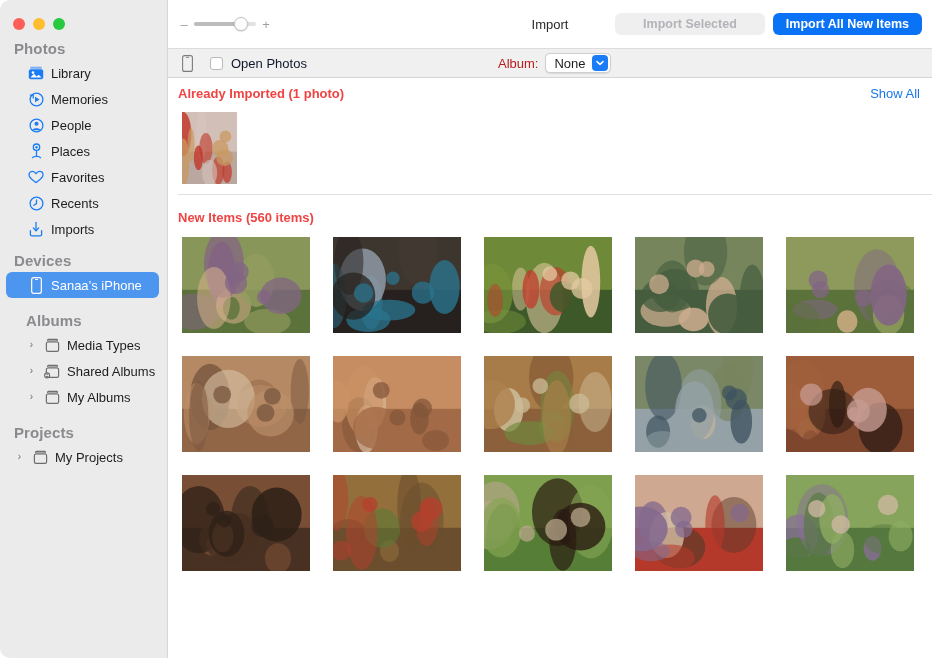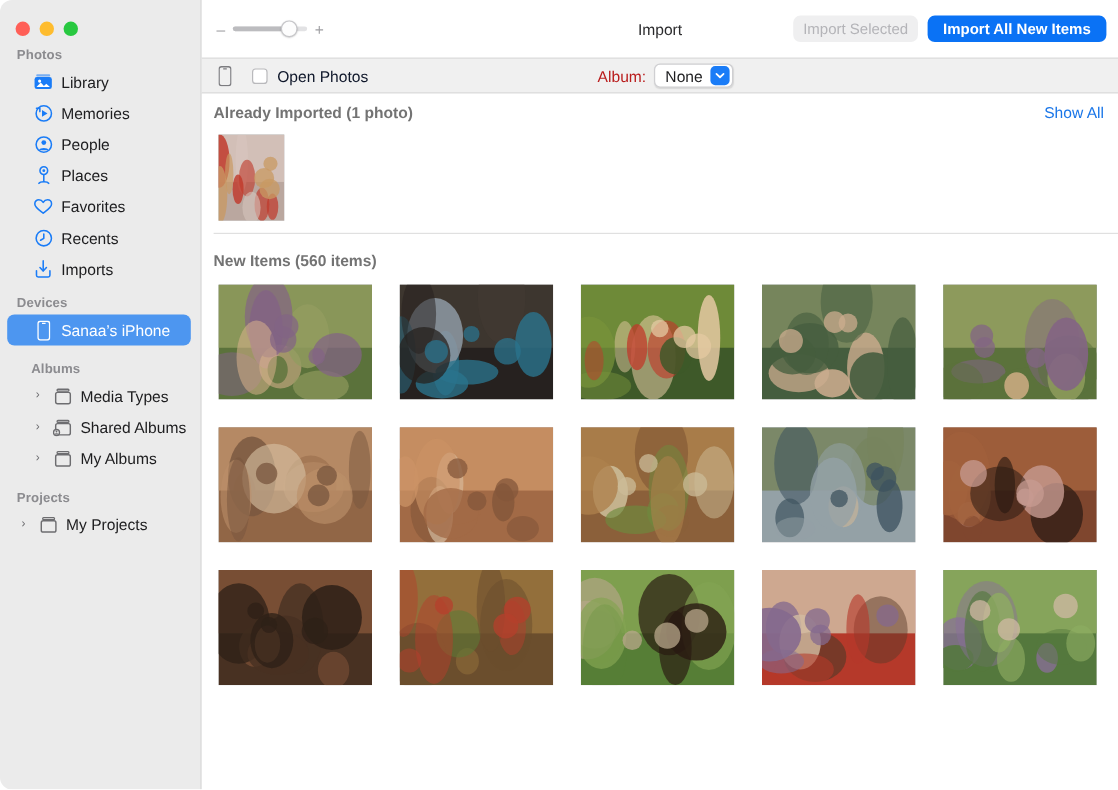--- a/index.html
+++ b/index.html
@@ -33,21 +33,21 @@
     gap: 8px;
     padding: 18px 0 0 13px;
     align-items: center;
   }
   .light { width: 12px; height: 12px; border-radius: 50%; }
   .light.red    { background: #ff5f57; }
   .light.yellow { background: #febc2e; }
   .light.green  { background: #28c840; }
 
   .section-head {
-    font-size: 11px;
+    font-size: 15px;
     color: #8b8b8f;
     font-weight: 700;
     padding: 0 0 3px 14px;
     letter-spacing: 0.1px;
   }
   .sb-group { margin-top: 10px; }
   .sb-group.albums { margin-top: 14px; padding-left: 12px; }
   .sb-group.projects { margin-top: 14px; }
 
   .sb-item {
@@ -148,22 +148,23 @@
     gap: 8px;
     z-index: 2;
   }
   .btn {
     height: 22px;
     border-radius: 6px;
     font-size: 12.5px;
     display: inline-flex;
     align-items: center;
     justify-content: center;
-    padding: 0 8px;
+    padding: 0 28px;
     white-space: nowrap;
+    font-weight: bold;
   }
   .btn.disabled {
     background: #efeff0;
     color: #b4b4b8;
   }
   .btn.primary {
     background: #0a72f5;
     color: #ffffff;
     font-weight: 700;
     padding: 4px 13px;
@@ -235,21 +236,21 @@
   }
   .sec-header {
     display: flex;
     align-items: center;
     padding: 0 12px 0 10px;
     height: 30px;
   }
   .sec-title {
     font-size: 13px;
     font-weight: 700;
-    color: #737373;
+    color: #ef4444;
   }
   .show-all {
     margin-left: auto;
     font-size: 13px;
     color: #1a76e8;
   }
   .imported-strip {
     padding: 4px 0 10px 14px;
   }
   .divider {

